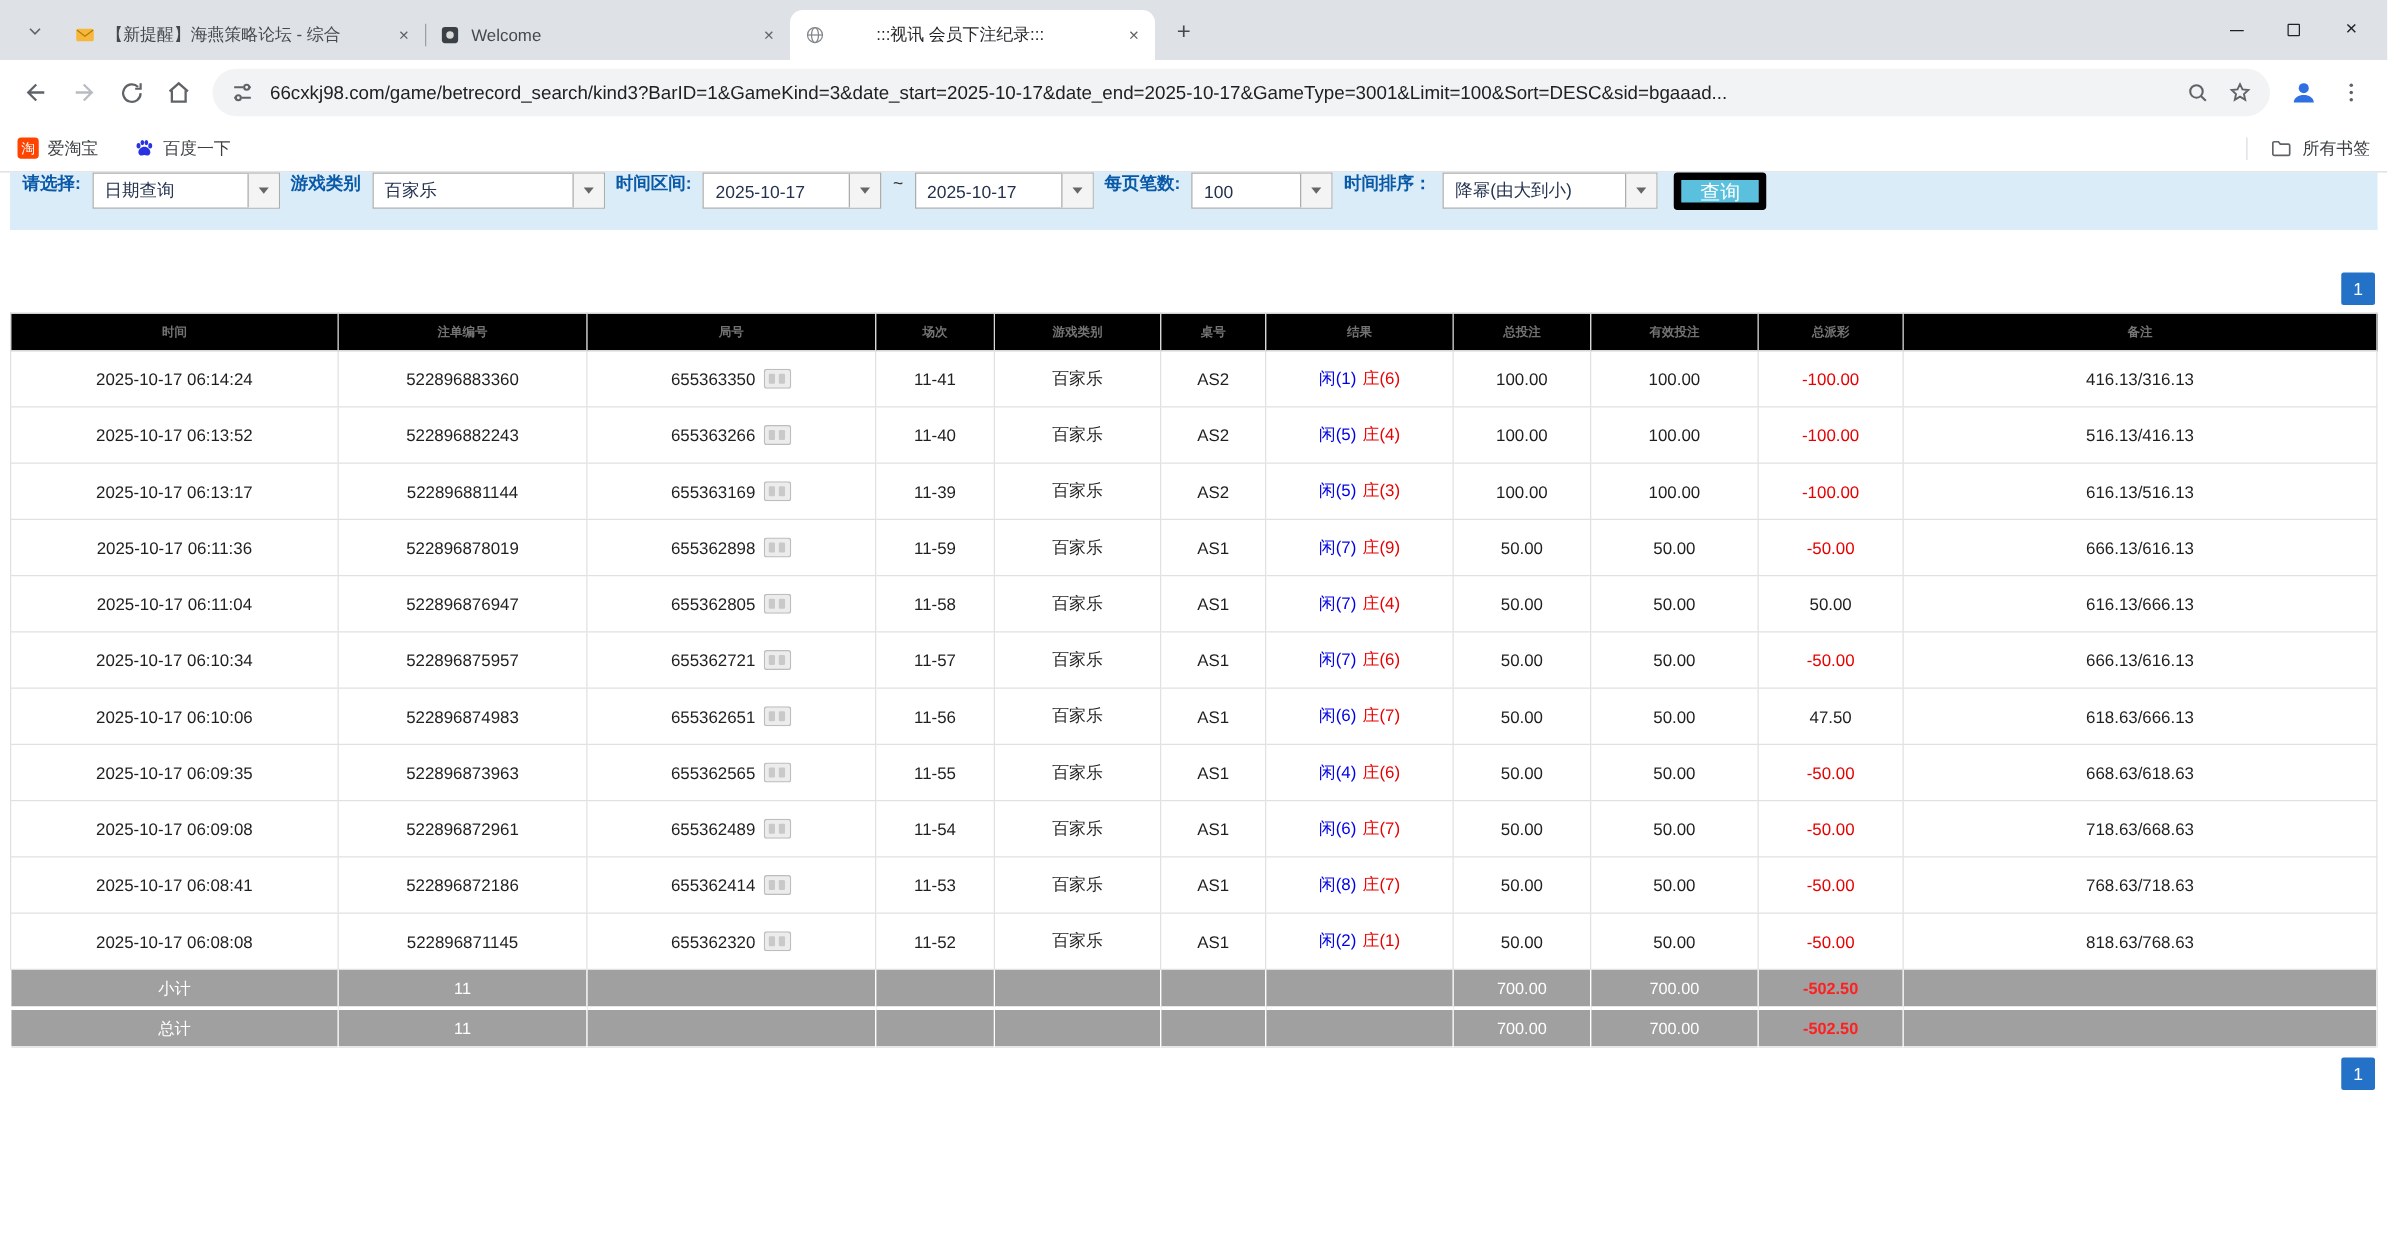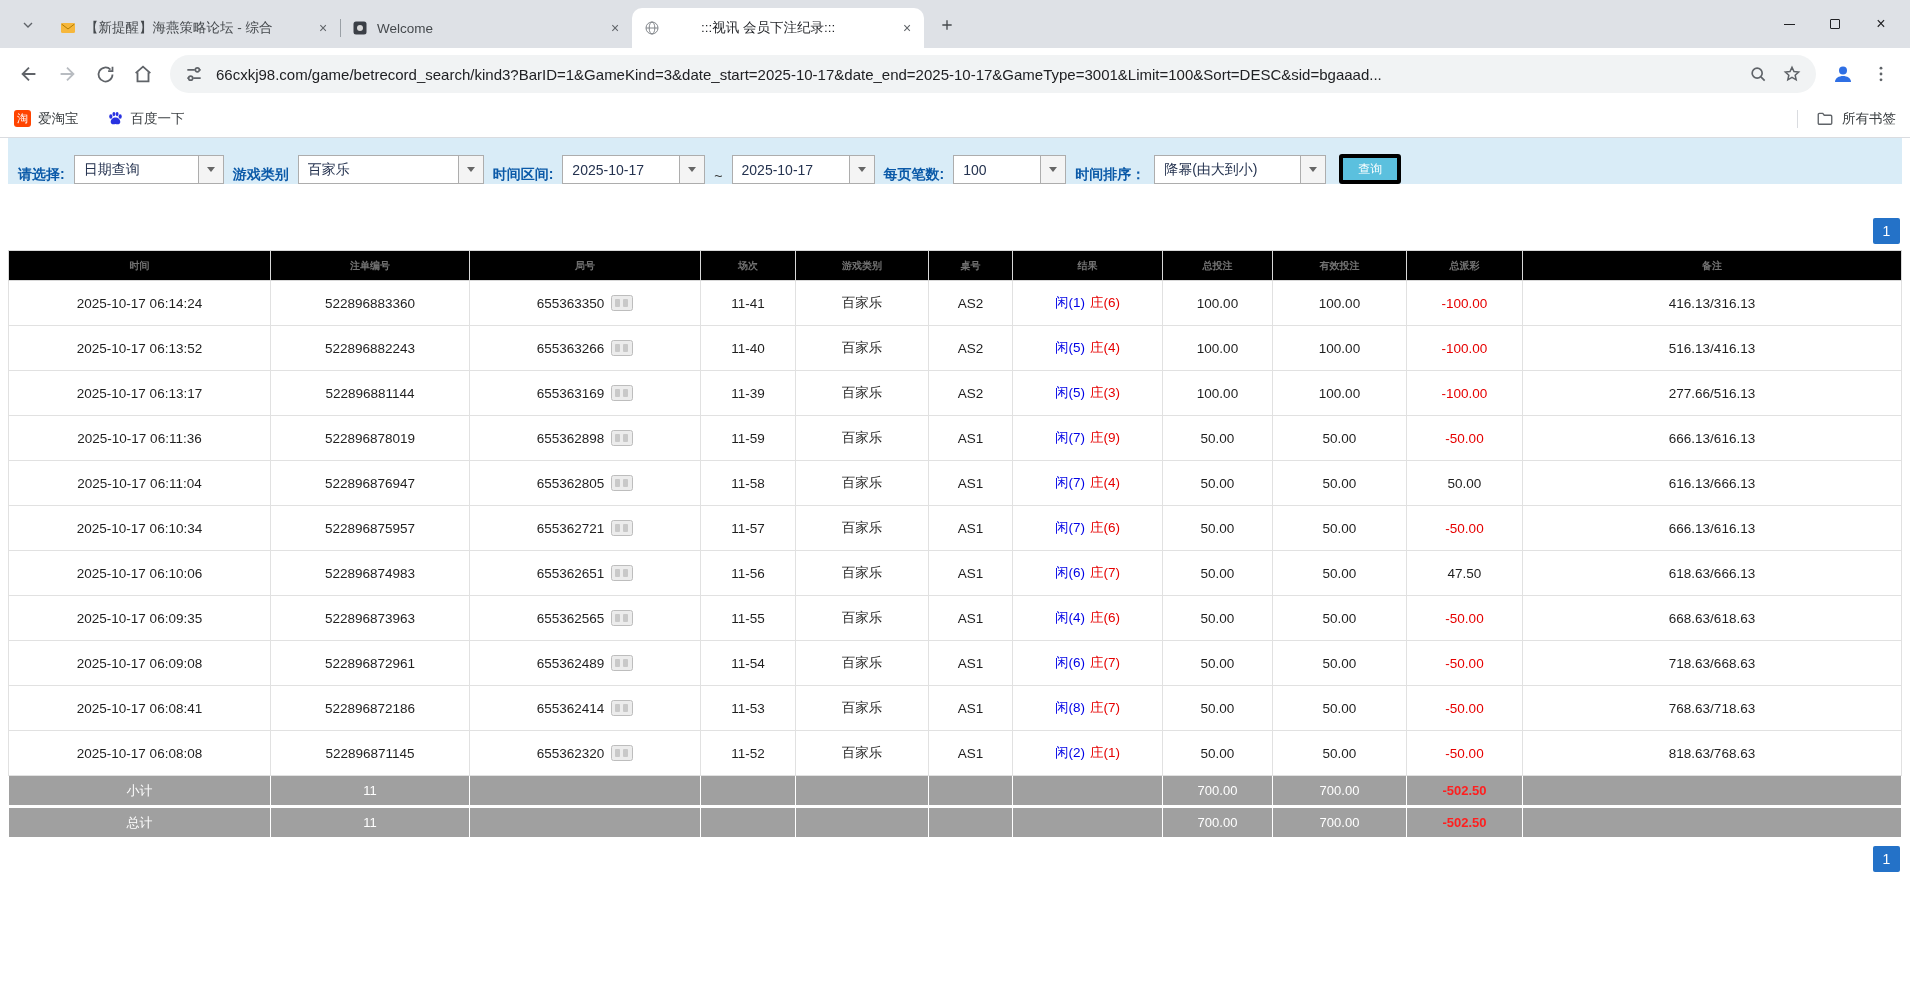--- a/index.html
+++ b/index.html
@@ -34,28 +34,28 @@
   .bookmark { display: flex; align-items: center; gap: 7px; margin-right: 28px; }
   .bm-icon { width: 17px; height: 17px; flex: none; }
   .taobao-icon { background: #ff4400; color: #fff; border-radius: 3px; font-size: 11px; display: flex; align-items: center; justify-content: center; }
   .bm-right { margin-left: auto; display: flex; align-items: center; gap: 8px; }
   .vdiv { width: 1px; height: 18px; background: #dadce0; margin-right: 10px; }
 
   
   .page { padding: 0 8px; }
   .page-title { font-size: 20px; font-weight: 500; color: #141414; margin: 18px 0 14px 2px; }
 
-  .filter-bar { background: var(--filter-bg, #d9ecf7); height: 46px; display: flex; align-items: flex-end; padding: 0 10px; gap: 9px; font-size: 14px; }
+  .filter-bar { background: var(--filter-bg, #d9ecf7); height: 46px; display: flex; align-items: flex-start; padding: 0 10px; gap: 9px; font-size: 14px; }
   .flabel { color: #0a59a8; font-weight: 700; white-space: nowrap; }
   .combo { height: 29px; border: 1px solid #adadad; background: #fff; display: flex; align-items: center; flex: none; }
   .combo-val { padding: 0 9px; flex: 1; color: #24324f; font-size: 14px; white-space: nowrap; overflow: hidden; }
   .combo-arrow { width: 25px; align-self: stretch; border-left: 1px solid #adadad; background: #f4f4f4; display: flex; align-items: center; justify-content: center; }
   .tri { width: 0; height: 0; border-left: 4px solid transparent; border-right: 4px solid transparent; border-top: 5px solid #666; }
   .tilde { color: #333; }
-  .search-btn { height: 30px; padding: 0 15px; background: var(--search-btn-bg, #5bc0de); color: #fff; border: 4px solid #000000; border-radius: 3px; font-size: 12px; margin-left: 4px; cursor: pointer; font-family: inherit; }
+  .search-btn { height: 30px; padding: 0 15px; background: var(--search-btn-bg, #5bc0de); color: #fff; border: 6px solid #000000; border-radius: 3px; font-size: 16px; margin-left: 4px; cursor: pointer; font-family: inherit; }
 
   .info-bar { margin-top: 16px; background: var(--info-bg, #dff0d8); height: 32px; display: flex; align-items: center; justify-content: space-between; padding: 0 10px; font-size: 13px; color: #4a4a4a; }
   .info-notice { color: var(--alert-red, #ff0000); }
 
   .pager { display: flex; justify-content: flex-end; margin: 34px 2px 6px 0; }
   .pager.bottom { margin: 8px 2px 0 0; }
   .page-btn { min-width: 27px; height: 26px; background: var(--pager-blue, #2472c8); color: #fff; display: flex; align-items: center; justify-content: center; font-size: 14px; border-radius: 2px; padding: 0 6px; }
 
   .bet-table { width: 100%; border-collapse: collapse; table-layout: fixed; font-size: 13.5px; }
   .bet-table th { background: var(--header-bg, #000); color: #737373; height: 30px; font-weight: 700; border: 1px solid #d8d8d8; font-size: 10px; }
@@ -372,21 +372,21 @@
     </td>
     <td>11-39</td>
     <td>百家乐</td>
     <td>AS2</td>
     <td>
       <span class="player">闲(5)</span><span class="banker">庄(3)</span>
     </td>
     <td class="bet-amt">100.00</td>
     <td>100.00</td>
     <td class="neg">-100.00</td>
-    <td>277.66/516.13</td>
+    <td>616.13/516.13</td>
   </tr>
 
   <tr>
     <td>2025-10-17 06:11:36</td>
     <td>522896878019</td>
     <td>
       <span class="round-wrap">
         <span>655362898</span>
         <span>
           <svg width="22" height="16" viewBox="0 0 22 16">

